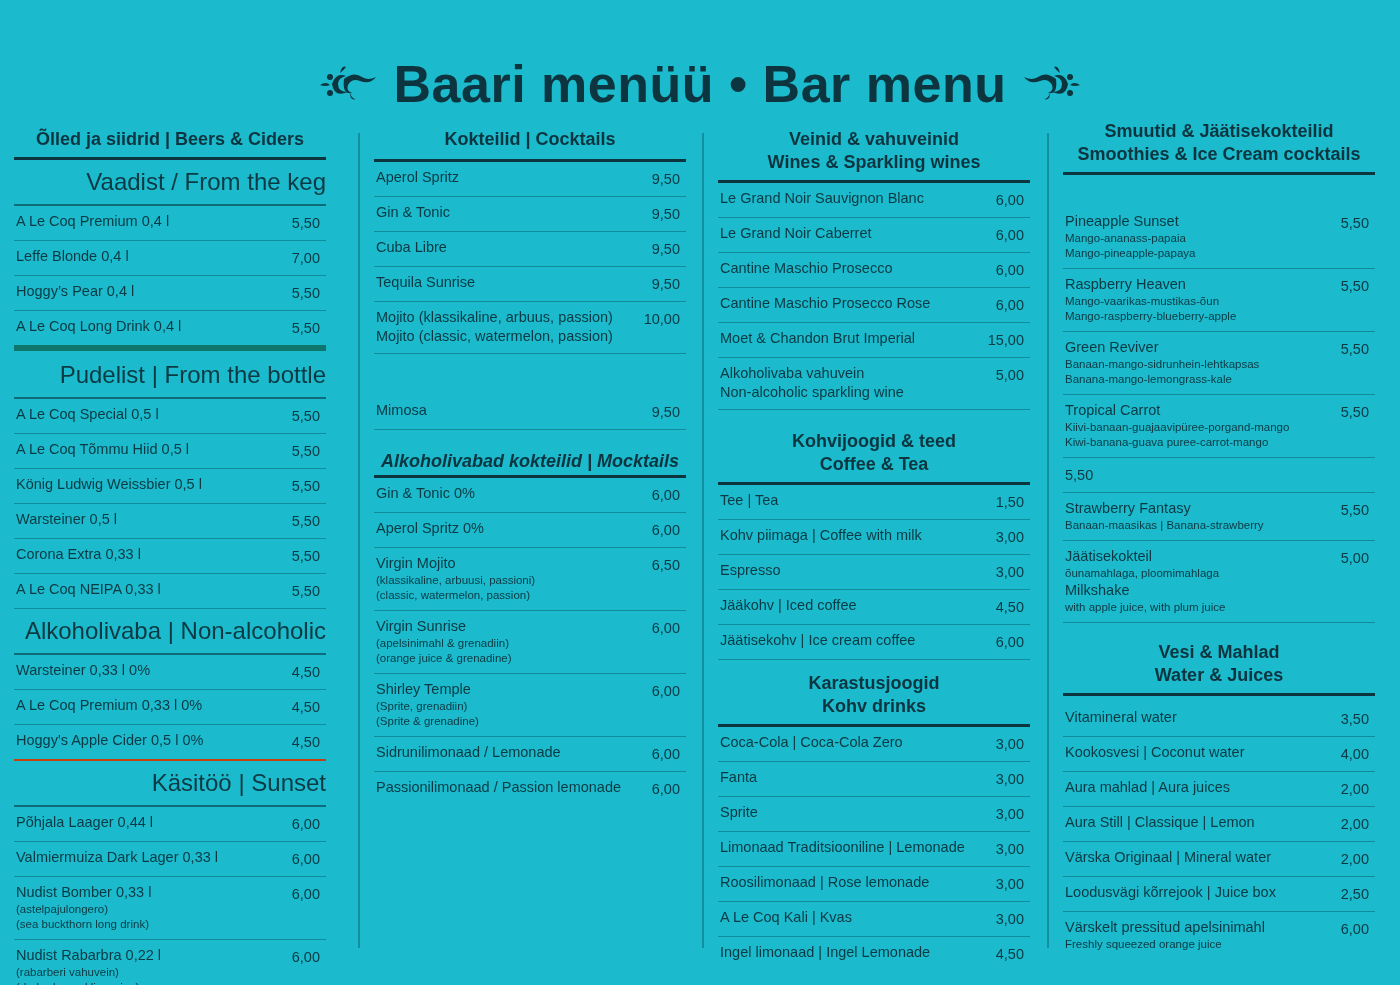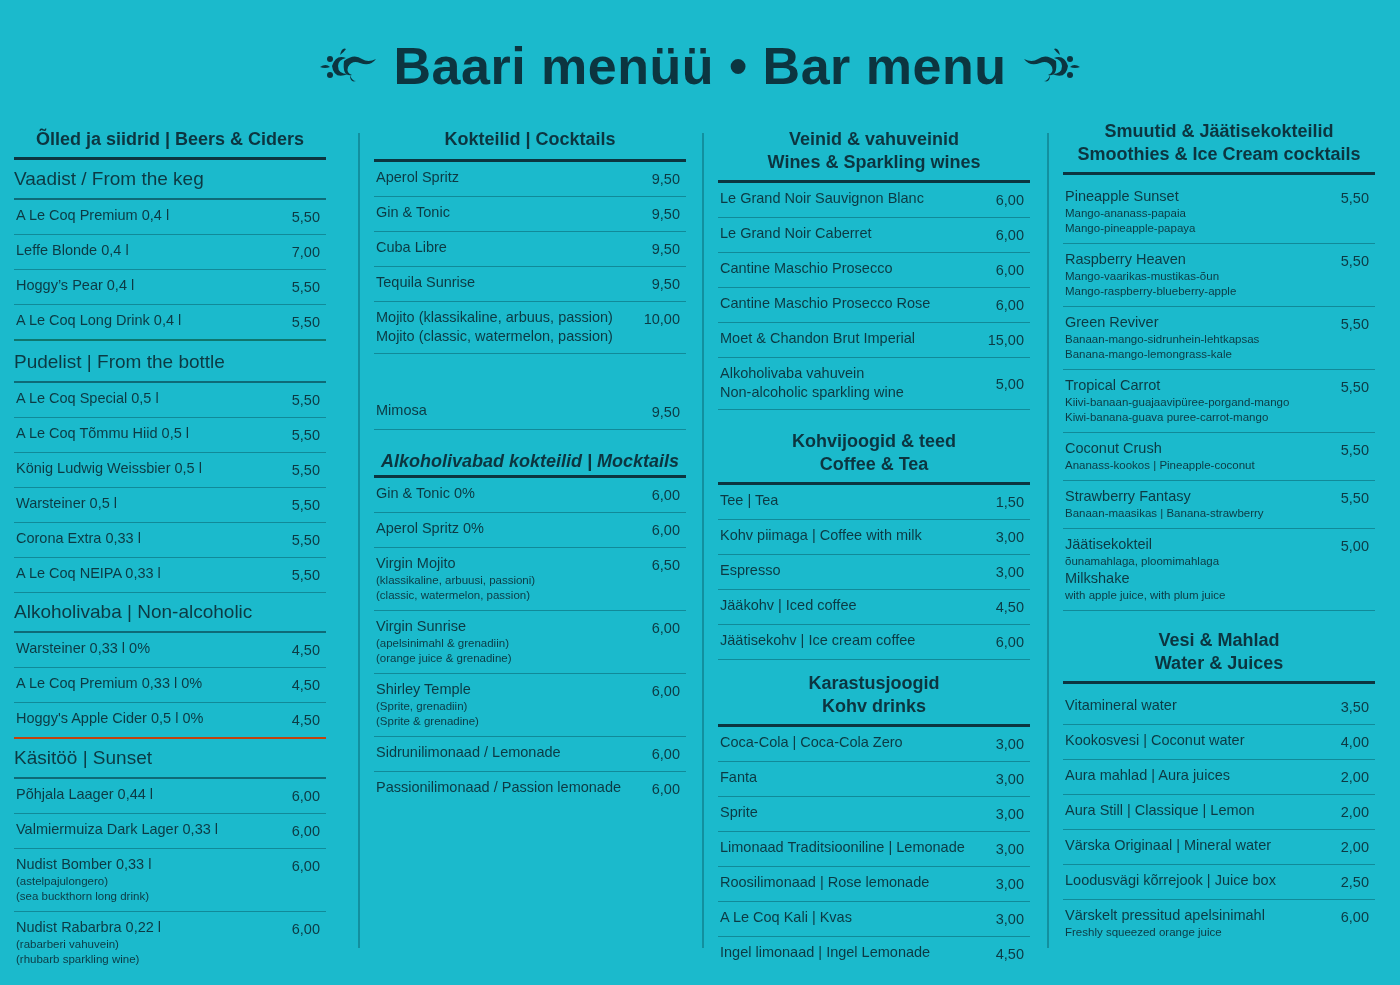--- a/index.html
+++ b/index.html
@@ -5,39 +5,39 @@
   * { box-sizing: border-box; margin: 0; padding: 0; }
   html, body { width: 1400px; height: 985px; }
   body {
     background: #1bbacc;
     color: #0c3a44;
     font-family: "Liberation Sans", "DejaVu Sans", sans-serif;
     position: relative;
     overflow: hidden;
   }
   .title {
-    position: absolute; top: 36px; left: 0; width: 1400px;
+    position: absolute; top: 54px; left: 0; width: 1400px;
     display: flex; justify-content: center; align-items: center; gap: 14px;
   }
   .title-text {
     font-size: 52px; font-weight: bold; color: #0c3540; letter-spacing: 0.5px;
   }
   .ornament { width: 66px; height: 42px; display: inline-block; }
   .col {
     position: absolute; top: 120px;
   }
   .divider {
     position: absolute; top: 133px; width: 2px; background: #12909f;
   }
   .sec-title {
     font-weight: bold; font-size: 18px; text-align: center; color: #0c3540;
     line-height: 23px; padding-bottom: 6px; border-bottom: 3px solid #0c3540;
   }
   .sub-title {
-    font-size: 19px; text-align: left; color: #0c3a44;
+    font-size: 24px; text-align: right; color: #0c3a44;
     padding: 8px 0 8px; border-bottom: 2px solid #0e6b78;
   }
   .item {
     display: flex; justify-content: space-between; align-items: flex-start;
     border-bottom: 1px solid #118a99;
     padding: 6px 0 7px 2px;
   }
   .item:last-child { border-bottom: none; }
   .item .name { font-size: 14.5px; color: #0c3a44; line-height: 19px; }
   .item .desc { font-size: 11.5px; color: #0c3a44; line-height: 15px; display: block; }
@@ -88,21 +88,21 @@
         <span class="price">5,50</span>
       </div>
     <div class="item">
         <span class="name">Leffe Blonde 0,4 l</span>
         <span class="price">7,00</span>
       </div>
     <div class="item">
         <span class="name">Hoggy’s Pear 0,4 l</span>
         <span class="price">5,50</span>
       </div>
-    <div class="item" style="border-bottom:2px solid #0f766e;">
+    <div class="item" style="border-bottom:6px solid #0f766e;">
         <span class="name">A Le Coq Long Drink 0,4 l</span>
         <span class="price">5,50</span>
       </div>
   </div>
 
   <div class="sub-title" style="padding-top:10px;">Pudelist | From the bottle</div>
   <div>
     <div class="item">
         <span class="name">A Le Coq Special 0,5 l</span>
         <span class="price">5,50</span>
@@ -271,21 +271,21 @@
         <span class="price">6,00</span>
       </div>
     <div class="item">
         <span class="name">Cantine Maschio Prosecco Rose</span>
         <span class="price">6,00</span>
       </div>
     <div class="item">
         <span class="name">Moet &amp; Chandon Brut Imperial</span>
         <span class="price">15,00</span>
       </div>
-    <div class="item" style="border-bottom:1px solid #118a99;align-items:center;">
+    <div class="item" style="border-bottom:1px solid #118a99;">
       <span class="name">
         <span class="name2">Alkoholivaba vahuvein</span>
         <span class="name2">Non-alcoholic sparkling wine</span>
       </span>
       <span class="price">5,00</span>
     </div>
   </div>
 
   <div class="gap" style="height:20px;"></div>
   <div class="sec-title">
@@ -350,21 +350,21 @@
         <span class="price">4,50</span>
       </div>
   </div>
 </div>
 
 <div class="col" style="left:1063px; width:312px; top:120px;">
   <div class="sec-title">
     <div>Smuutid &amp; Jäätisekokteilid</div>
     <div>Smoothies &amp; Ice Cream cocktails</div>
   </div>
-  <div style="padding-top:6px;">
+  <div style="padding-top:6px;margin-top:25px;">
     <div class="item">
       <span class="name">
         <span>Pineapple Sunset</span>
         <span class="desc">Mango-ananass-papaia</span>
         <span class="desc">Mango-pineapple-papaya</span>
       </span>
       <span class="price">5,50</span>
     </div>
     <div class="item">
       <span class="name">
@@ -384,24 +384,20 @@
     </div>
     <div class="item">
       <span class="name">
         <span>Tropical Carrot</span>
         <span class="desc">Kiivi-banaan-guajaavipüree-porgand-mango</span>
         <span class="desc">Kiwi-banana-guava puree-carrot-mango</span>
       </span>
       <span class="price">5,50</span>
     </div>
     <div class="item">
-      <span class="name">
-        <span>Coconut Crush</span>
-        <span class="desc">Ananass-kookos | Pineapple-coconut</span>
-      </span>
       <span class="price">5,50</span>
     </div>
     <div class="item">
       <span class="name">
         <span>Strawberry Fantasy</span>
         <span class="desc">Banaan-maasikas | Banana-strawberry</span>
       </span>
       <span class="price">5,50</span>
     </div>
     <div class="item" style="border-bottom:1px solid #118a99;">

